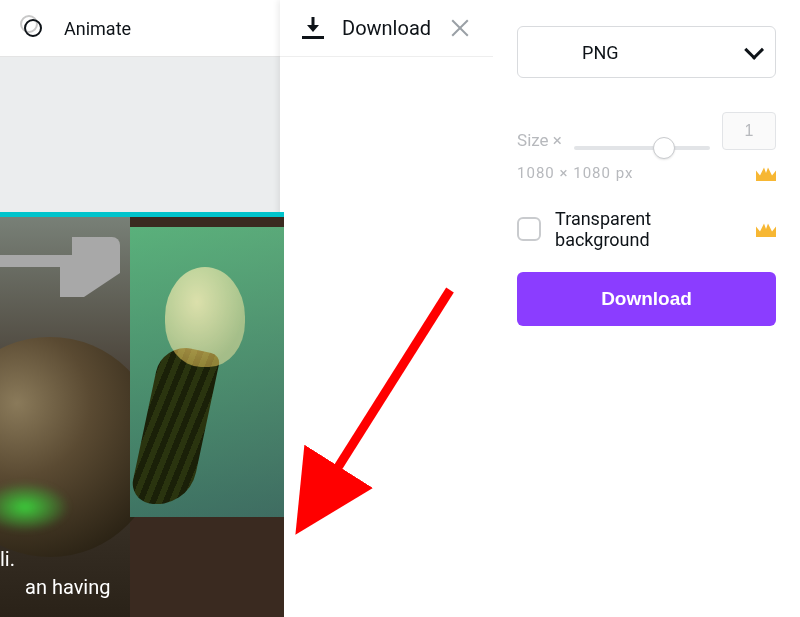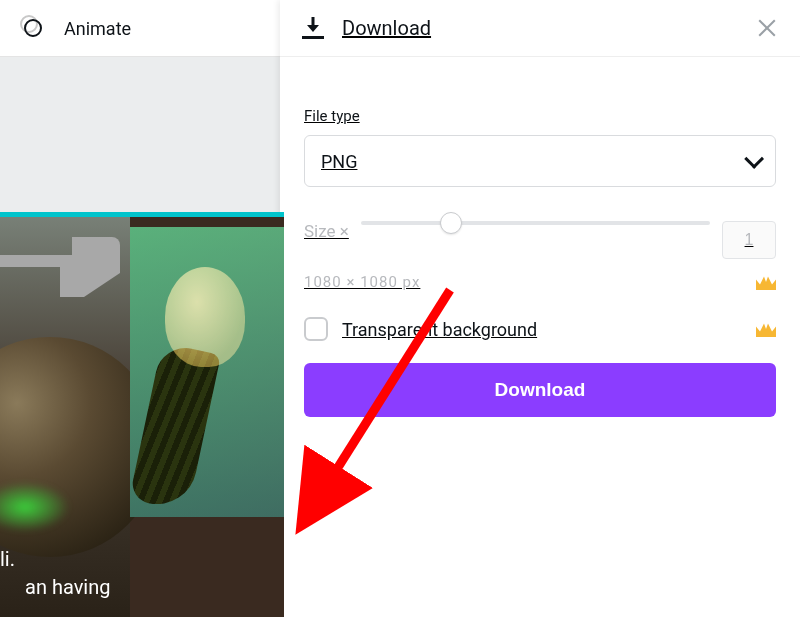--- a/index.html
+++ b/index.html
@@ -65,23 +65,22 @@
     mix-blend-mode: screen; opacity:0.9;
   }
   .person-hair {
     position:absolute; top:120px; left:15px; width:60px; height:160px;
     background: repeating-linear-gradient(100deg, #1a2008 0 6px, #2a340f 6px 12px);
     border-radius: 30px 10px 40px 20px; transform: rotate(12deg);
   }
 
   
   .panel {
-    width: 520px; height: 100%; background: #fff; display: flex; flex-direction: column;
+    width: 520px; height: 100%; background: #fff; display: flex; 
     box-shadow: -2px 0 6px rgba(0,0,0,0.08);
-    text-decoration: underline;
   }
   .panel-header {
     height: 57px; display: flex; align-items: center; padding: 0 22px;
     border-bottom: 1px solid #eee; gap: 18px;
   }
   .dl-icon { width: 22px; height: 22px; position: relative; }
   .dl-icon .bar { position:absolute; left:50%; top:0; width:3px; height:12px; background:#0e1318; transform:translateX(-50%); }
   .dl-icon .head {
     position:absolute; left:50%; top:8px; width:0; height:0; transform:translateX(-50%);
     border-left:6px solid transparent; border-right:6px solid transparent; border-top:7px solid #0e1318;
@@ -112,28 +111,28 @@
     background:radial-gradient(circle at 40% 35%,#e0c070,#7a5a20);}
   .promo-text h3 { font-size: 19px; font-weight: 700; color:#0e1318; margin-bottom:10px;}
   .promo-text p  { font-size: 15px; color:#4a4a4a; }
 
   .section-label { font-size: 15px; color:#0e1318; margin: 24px 0 10px 0; }
 
   .filetype-select {
     width:100%; height: 52px; border:1px solid #d9dbde; border-radius:6px;
     display:flex; align-items:center; padding: 0 16px; cursor:pointer; gap:12px;
   }
-  .filetype-value { font-size:18px; color:#0e1318; }
+  .filetype-value { font-size:18px; color:#0e1318;margin-left:48px; }
   .badge {
     background:#0081d1; color:#fff; font-size:12px; font-weight:700;
     padding:4px 12px; border-radius: 999px; letter-spacing:0.5px;
   }
   .chev { margin-left:auto; width:14px; height:14px; border-right:3px solid #0e1318; border-bottom:3px solid #0e1318; transform:rotate(45deg) translateY(-3px); }
 
-  .size-row { display:flex; align-items:flex-start; gap:12px; margin-top: 34px; }
+  .size-row { display:flex; align-items:flex-end; gap:12px; margin-top: 34px; }
   .size-row .lbl { color:#b7b9bd; font-size:17px; }
   .slider-track { flex:1; height:4px; background:#e2e4e7; border-radius:2px; position:relative; }
   .slider-thumb { position:absolute; left:90px; top:50%; width:22px; height:22px; border-radius:50%; background:#fff; border:1px solid #c9cbce; transform:translate(-50%,-50%); box-shadow:0 1px 2px rgba(0,0,0,0.1);}
   .size-input { width:54px; height:38px; border:1px solid #e2e4e7; border-radius:4px; text-align:center; color:#b7b9bd; font-size:16px; background:#fafafa;}
 
   .dim-row { display:flex; align-items:center; margin-top:14px; }
   .dim-text { color:#b7b9bd; font-size:15px; letter-spacing:1px;}
 
   .crown { width:20px; height:16px; position:relative; }
   .crown::before{
@@ -191,21 +190,20 @@
         <div class="head"></div>
         <div class="tray"></div>
     </div>
     <div class="panel-title">Download</div>
     <div class="close-x"></div>
   </div>
 
   <div class="panel-body">
 
 
-    <div class="section-label">File type</div>
     <div class="filetype-select">
       <span class="filetype-value">PNG</span>
       <span class="chev"></span>
     </div>
 
     <div class="size-row">
       <span class="lbl">Size ×</span>
       <div class="slider-track">
         <div class="slider-thumb"></div>
       </div>

